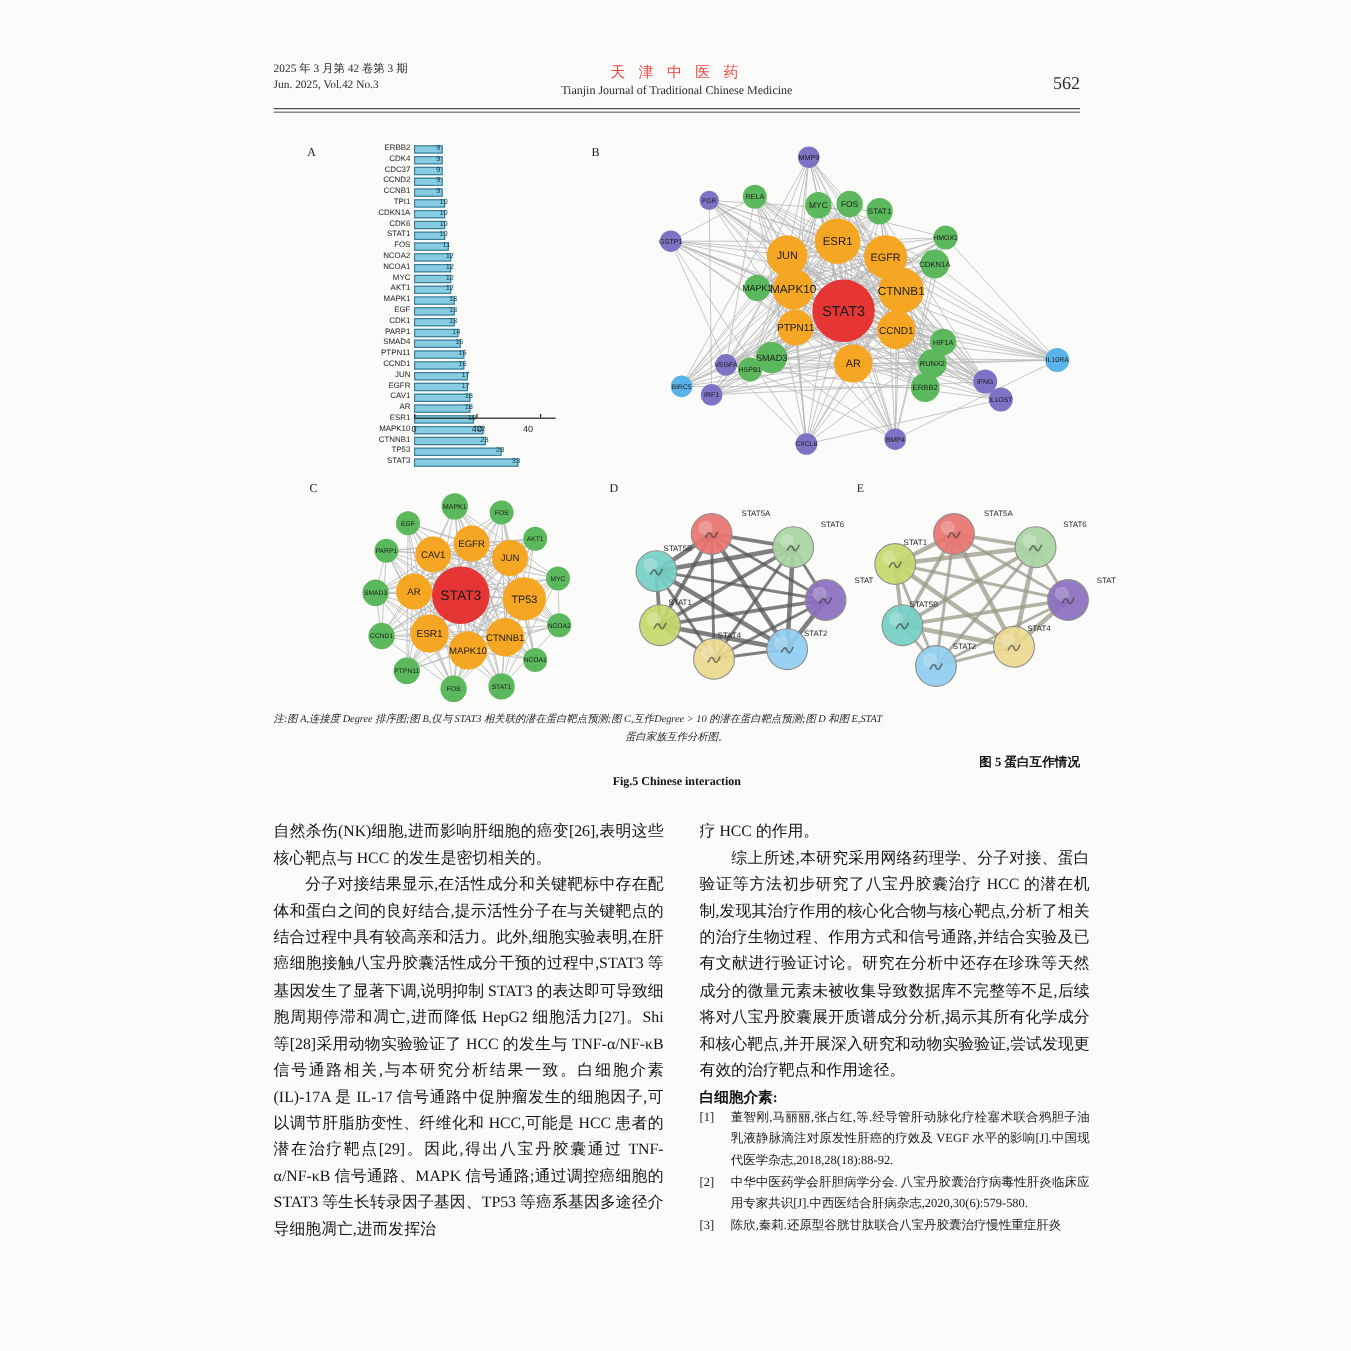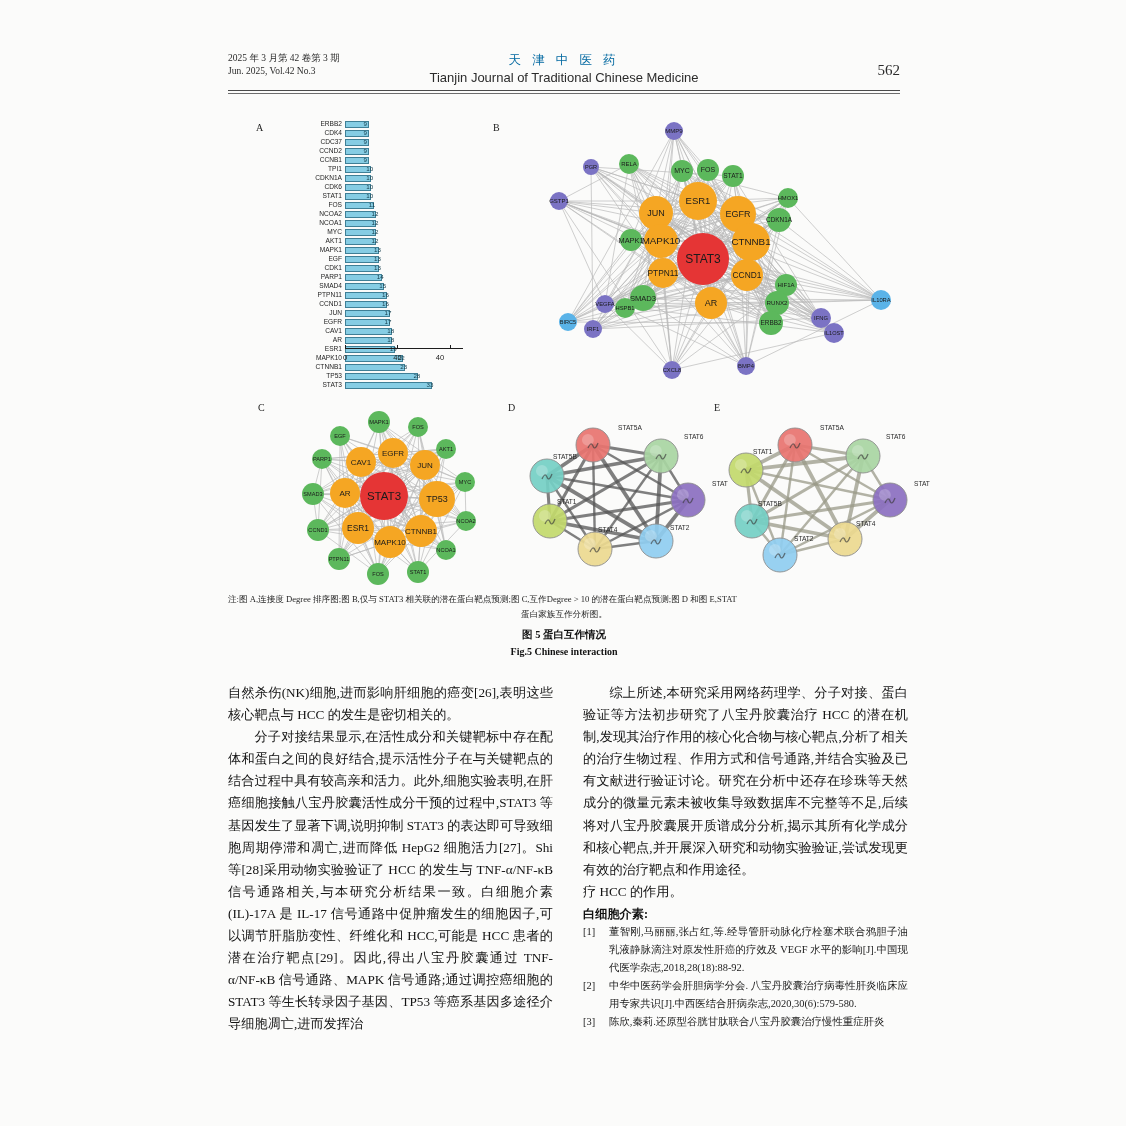--- a/index.html
+++ b/index.html
@@ -28,26 +28,26 @@
     font-size: 9.5px; line-height: 13px;
     color: #2b2b2b;
     font-family: "Liberation Serif", serif;
   }
   .mast-center {
     position: absolute; left: 0; right: 0; top: 0;
     text-align: center;
   }
   .mast-cn {
     font-size: 12.5px; letter-spacing: 4px;
-    color: #0369a1;
+    color: #ef4444;
     font-family: "Liberation Serif", serif;
   }
   .mast-en {
-    font-size: 13px; color: #2b2b2b; margin-top: 1px;
-    font-family: Liberation Sans, sans-serif;
+    font-size: 10px; color: #2b2b2b; margin-top: 1px;
+    font-family: Liberation Serif, serif;
   }
   .mast-page {
     position: absolute; right: 0; top: 10px;
     font-size: 15px; color: #2b2b2b;
   }
   .rule {
     position: absolute; left: 228px; width: 672px;
     height: 0; border-top: 1.1px solid #4a4a4a;
   }
   .rule.r1 { top: 90px; }
@@ -114,24 +114,25 @@
 
   
   .caption {
     position: absolute;
     left: 228px; top: 592px; width: 672px;
   }
   .cap-note {
     font-size: 8.6px; line-height: 15px;
     color: #1f1f1f; text-align: justify;
     font-family: "Liberation Serif", serif;
+    font-style: italic;
   }
   .cap-note2 { text-align: center; }
   .cap-cn {
-    margin-top: 6px; text-align: center;
+    margin-top: 6px; text-align: right;
     font-size: 10.5px; font-weight: bold; color: #111;
   }
   .cap-en {
     margin-top: 4px; text-align: center;
     font-size: 10px; font-weight: bold; color: #111;
   }
 
   
   .cols {
     position: absolute; left: 228px; top: 682px;
@@ -1197,22 +1198,22 @@
     <div class="cap-cn">图 5    蛋白互作情况</div>
     <div class="cap-en">Fig.5    Chinese interaction</div>
   </div>
 
   <div class="cols">
     <div class="col left">
       <div class="para">自然杀伤(NK)细胞,进而影响肝细胞的癌变[26],表明这些核心靶点与 HCC 的发生是密切相关的。</div>
       <div class="para indent">分子对接结果显示,在活性成分和关键靶标中存在配体和蛋白之间的良好结合,提示活性分子在与关键靶点的结合过程中具有较高亲和活力。此外,细胞实验表明,在肝癌细胞接触八宝丹胶囊活性成分干预的过程中,STAT3 等基因发生了显著下调,说明抑制 STAT3 的表达即可导致细胞周期停滞和凋亡,进而降低 HepG2 细胞活力[27]。Shi 等[28]采用动物实验验证了 HCC 的发生与 TNF-α/NF-κB 信号通路相关,与本研究分析结果一致。白细胞介素(IL)-17A 是 IL-17 信号通路中促肿瘤发生的细胞因子,可以调节肝脂肪变性、纤维化和 HCC,可能是 HCC 患者的潜在治疗靶点[29]。因此,得出八宝丹胶囊通过 TNF-α/NF-κB 信号通路、MAPK 信号通路;通过调控癌细胞的 STAT3 等生长转录因子基因、TP53 等癌系基因多途径介导细胞凋亡,进而发挥治</div>
     </div>
     <div class="col right">
+      <div class="para">疗 HCC 的作用。</div>
       <div class="para indent">综上所述,本研究采用网络药理学、分子对接、蛋白验证等方法初步研究了八宝丹胶囊治疗 HCC 的潜在机制,发现其治疗作用的核心化合物与核心靶点,分析了相关的治疗生物过程、作用方式和信号通路,并结合实验及已有文献进行验证讨论。研究在分析中还存在珍珠等天然成分的微量元素未被收集导致数据库不完整等不足,后续将对八宝丹胶囊展开质谱成分分析,揭示其所有化学成分和核心靶点,并开展深入研究和动物实验验证,尝试发现更有效的治疗靶点和作用途径。</div>
-      <div class="para">疗 HCC 的作用。</div>
       <div class="refhead">白细胞介素:</div>
       <div id="reflist">
           <div class="ref"><span class="rnum">[1]</span><span>董智刚,马丽丽,张占红,等.经导管肝动脉化疗栓塞术联合鸦胆子油乳液静脉滴注对原发性肝癌的疗效及 VEGF 水平的影响[J].中国现代医学杂志,2018,28(18):88-92.</span></div>
           <div class="ref"><span class="rnum">[2]</span><span>中华中医药学会肝胆病学分会. 八宝丹胶囊治疗病毒性肝炎临床应用专家共识[J].中西医结合肝病杂志,2020,30(6):579-580.</span></div>
           <div class="ref"><span class="rnum">[3]</span><span>陈欣,秦莉.还原型谷胱甘肽联合八宝丹胶囊治疗慢性重症肝炎</span></div>
         </div>
     </div>
   </div>
 
 </div>

